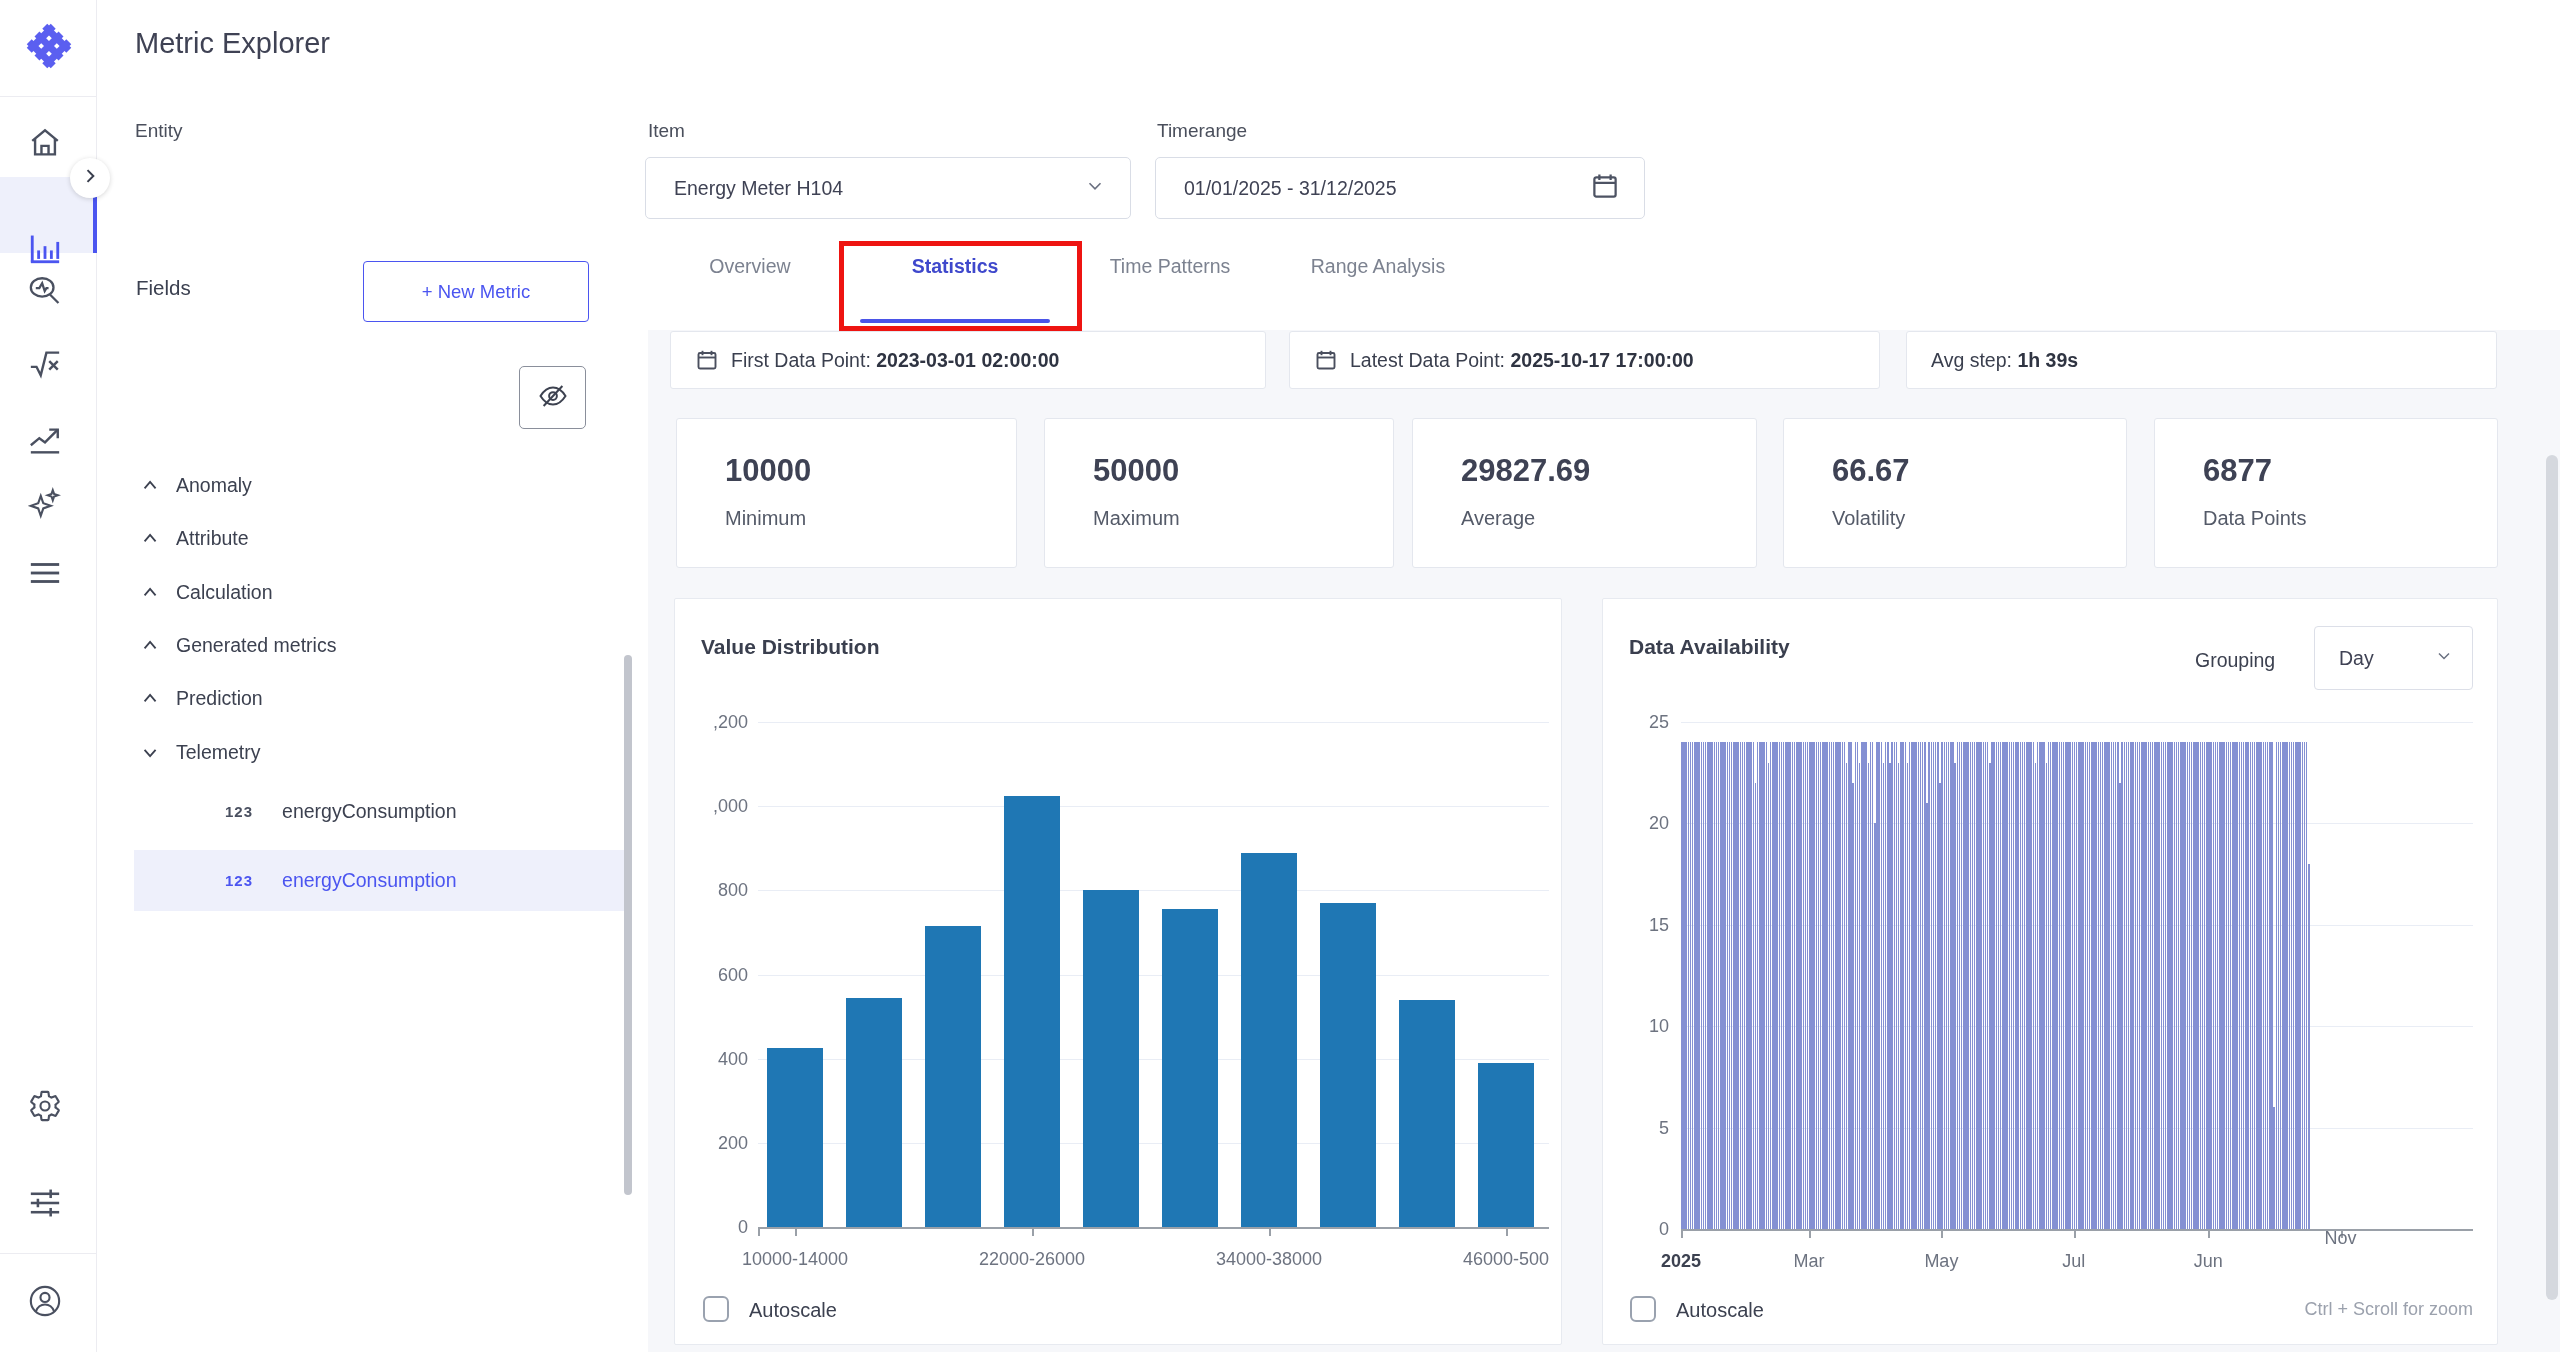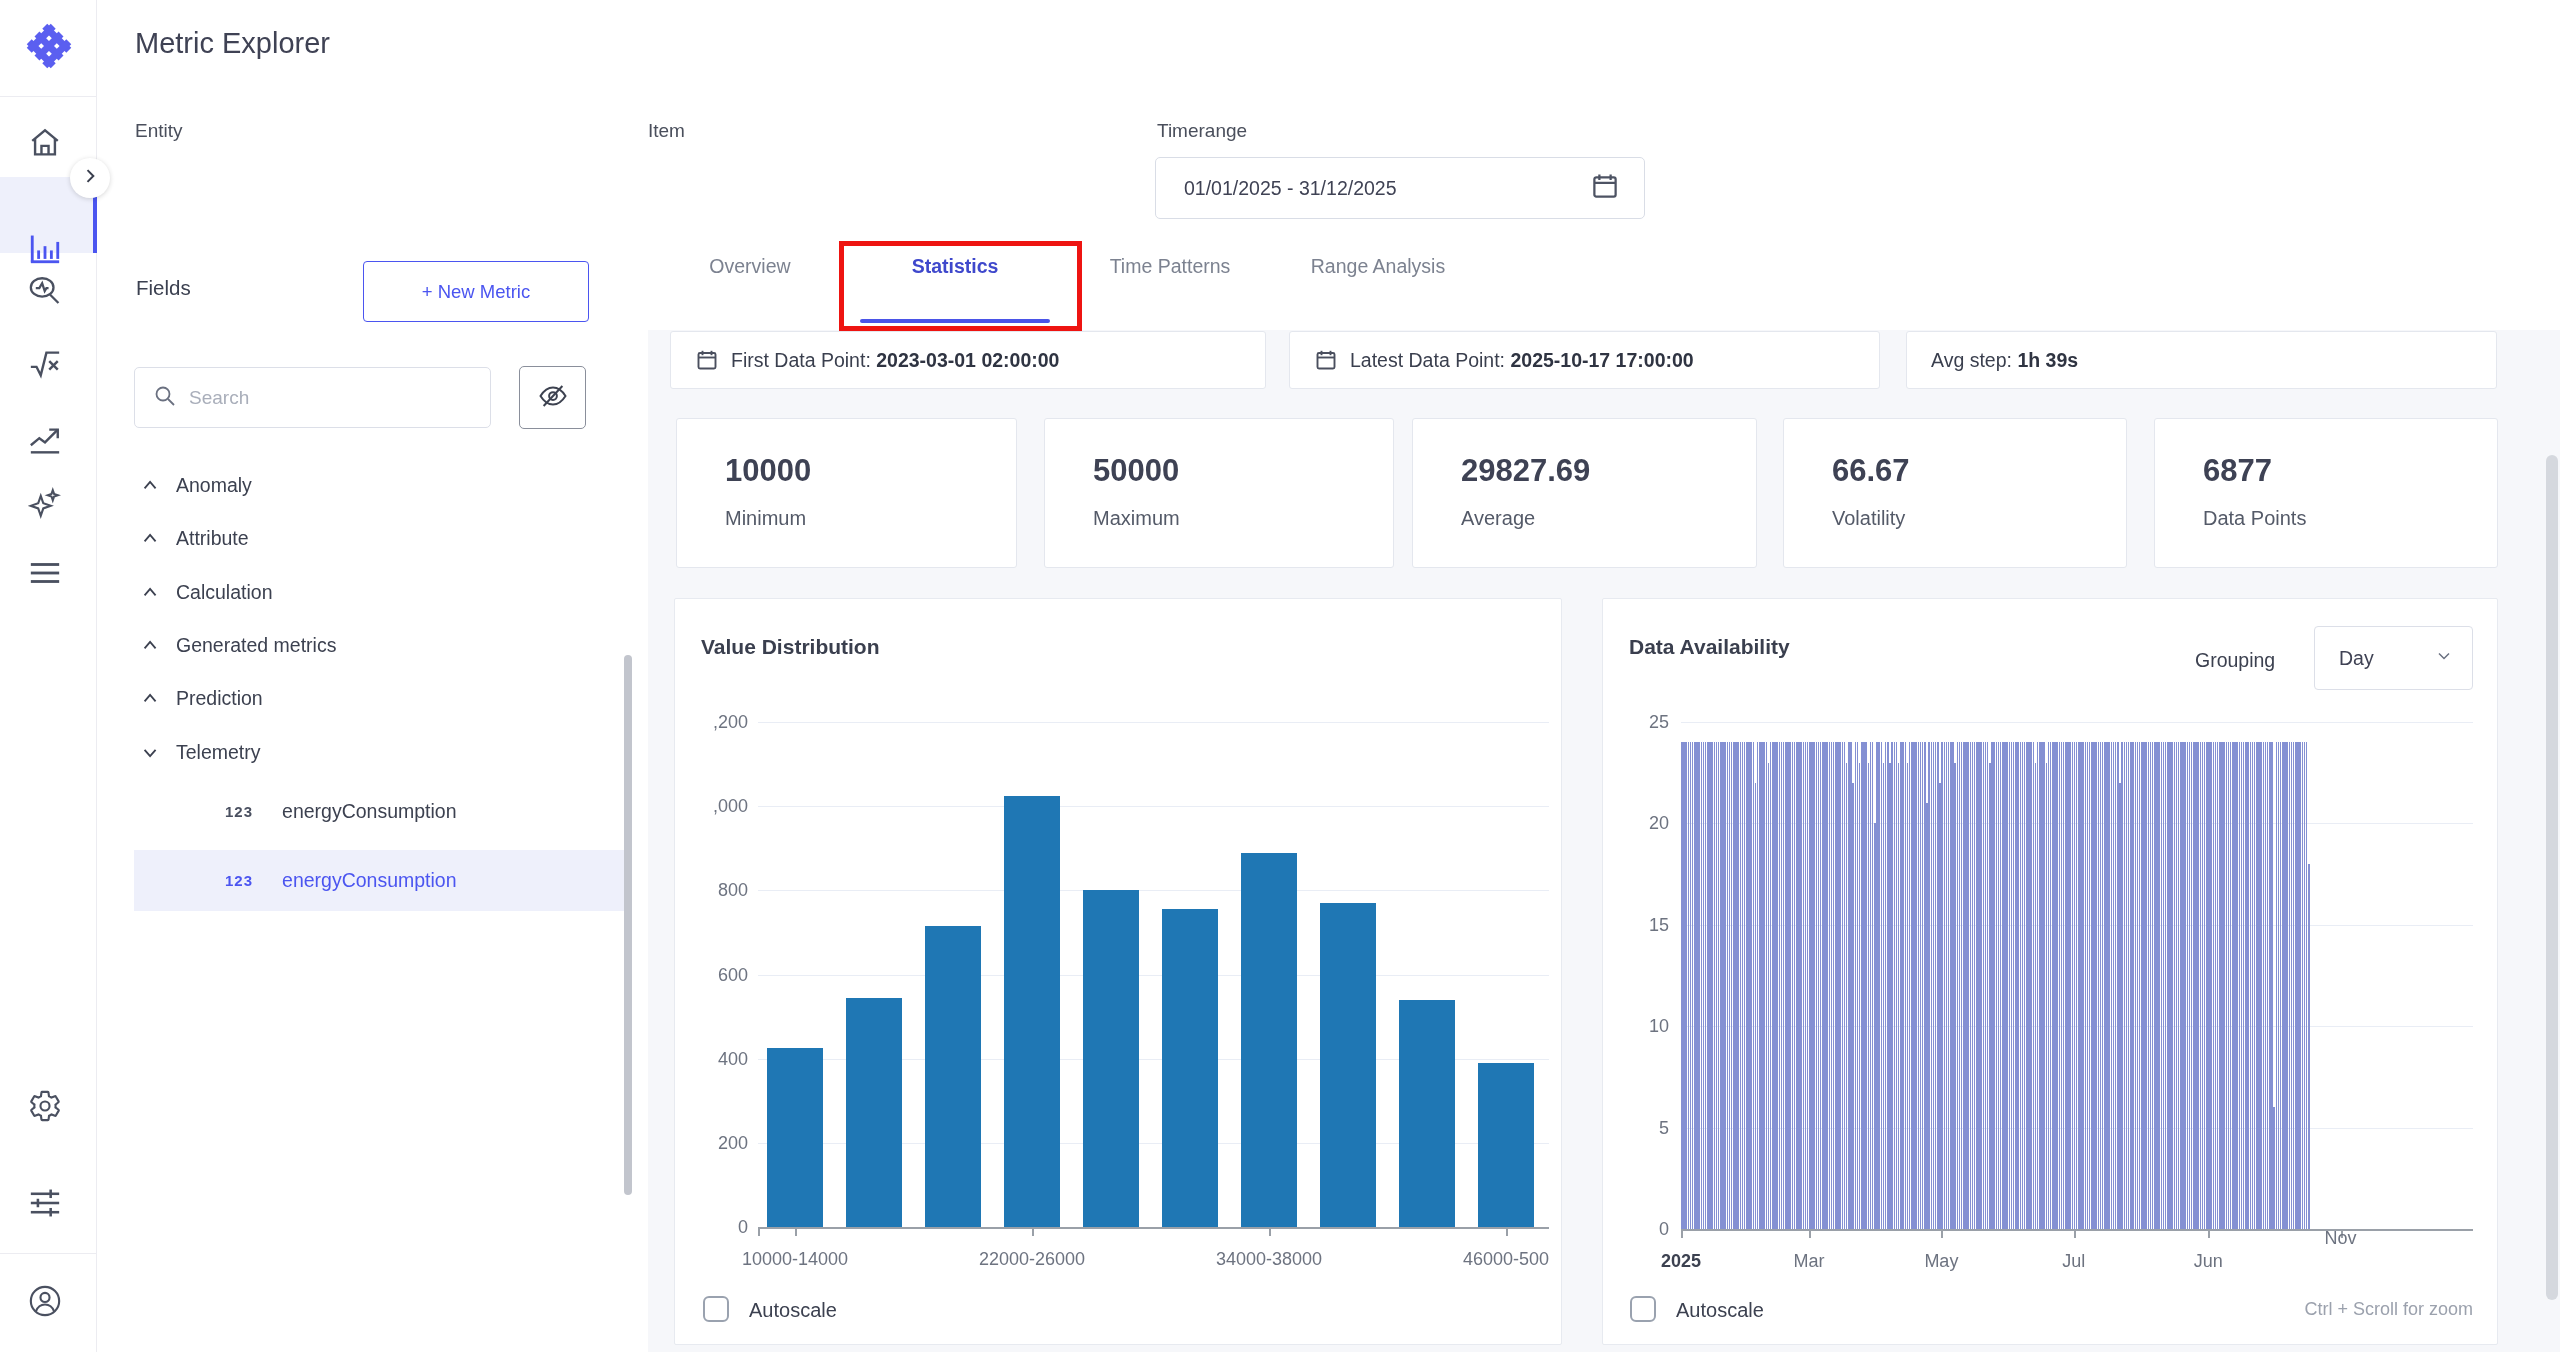--- a/index.html
+++ b/index.html
@@ -179,40 +179,39 @@
       <svg width="20" height="20" viewBox="0 0 24 24" fill="none" stroke="currentColor" stroke-width="2.4">
           <polyline points="9,5 16,12 9,19"></polyline>
         </svg>
     </span>
   </div>
 
   <div class="abs page-title">Metric Explorer</div>
 
   <div class="abs field-label" style="left:135px; top:120px">Entity</div>
   <div class="abs field-label" style="left:648px; top:120px">Item</div>
+  <div class="abs select-box" style="left:645px; top:157px; width:486px">
+    <span class="val">Energy Meter H104</span>
+    <span class="chev"><svg width="22" height="22" viewBox="0 0 24 24" fill="none" stroke="currentColor" stroke-width="1.8">
+          <polyline points="6,9 12,15 18,9"></polyline>
+        </svg></span>
+  </div>
   <div class="abs field-label" style="left:1157px; top:120px">Timerange</div>
   <div class="abs select-box" style="left:1155px; top:157px; width:490px">
     <span class="val">01/01/2025 - 31/12/2025</span>
     <span style="color:#4d5363"><svg width="30" height="30" viewBox="0 0 24 24" fill="none" stroke="currentColor" stroke-width="1.8">
           <rect x="3.5" y="5" width="17" height="15.5" rx="1.5"></rect>
           <line x1="7.5" y1="2.8" x2="7.5" y2="7.2"></line>
           <line x1="16.5" y1="2.8" x2="16.5" y2="7.2"></line>
           <line x1="3.5" y1="9.5" x2="20.5" y2="9.5"></line>
         </svg></span>
   </div>
 
   <div class="abs fields-title">Fields</div>
   <button class="abs new-metric-btn">+ New Metric</button>
-  <div class="abs search-box">
-    <span style="color:#6a7080"><svg width="24" height="24" viewBox="0 0 24 24" fill="none" stroke="currentColor" stroke-width="1.8">
-          <circle cx="10" cy="10" r="6.5"></circle>
-          <line x1="15" y1="15" x2="21" y2="21"></line>
-        </svg></span>
-    <input type="text" placeholder="Search" style="">
-  </div>
   <div class="abs eye-btn">
     <span><svg width="30" height="30" viewBox="0 0 24 24" fill="none" stroke="currentColor" stroke-width="1.6">
           <path d="M2 12 C5 7.2 8.5 5.2 12 5.2 C15.5 5.2 19 7.2 22 12 C19 16.8 15.5 18.8 12 18.8 C8.5 18.8 5 16.8 2 12 Z"></path>
           <circle cx="12" cy="12" r="3.1"></circle>
           <line x1="4.5" y1="20" x2="19.5" y2="4"></line>
         </svg></span>
   </div>
   <div id="tree">
       <div class="abs tree-row" style="left:140px; top:459px; width:470px; height:53px">
         <span style="display: flex;">

